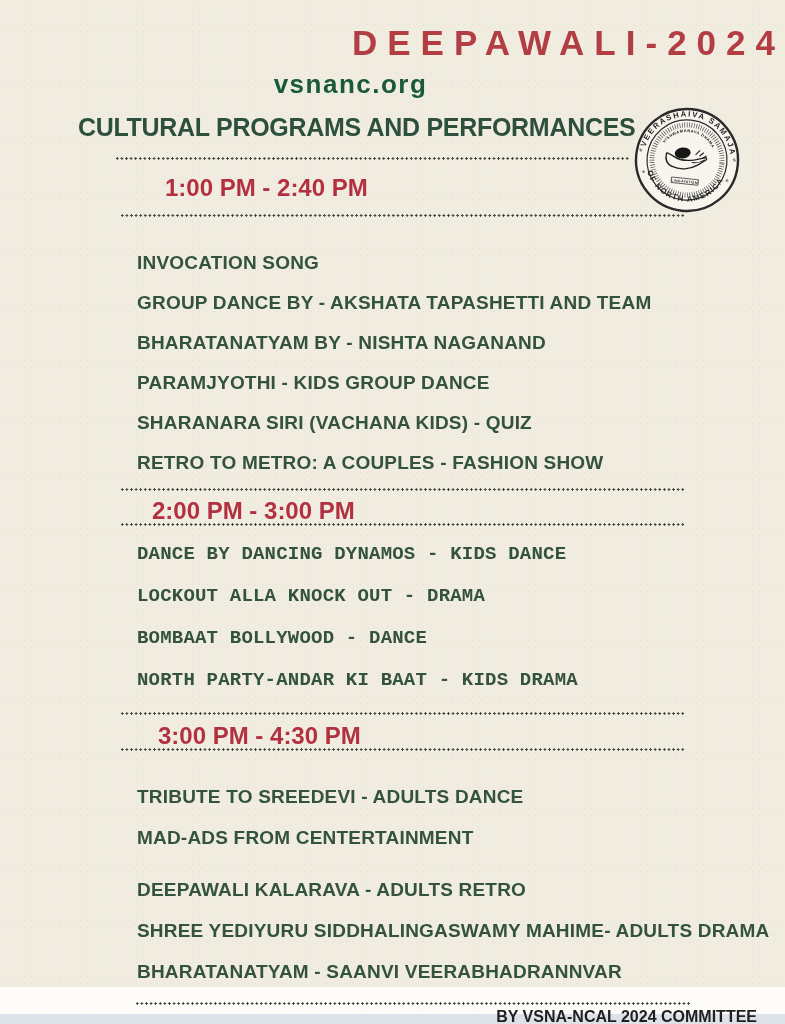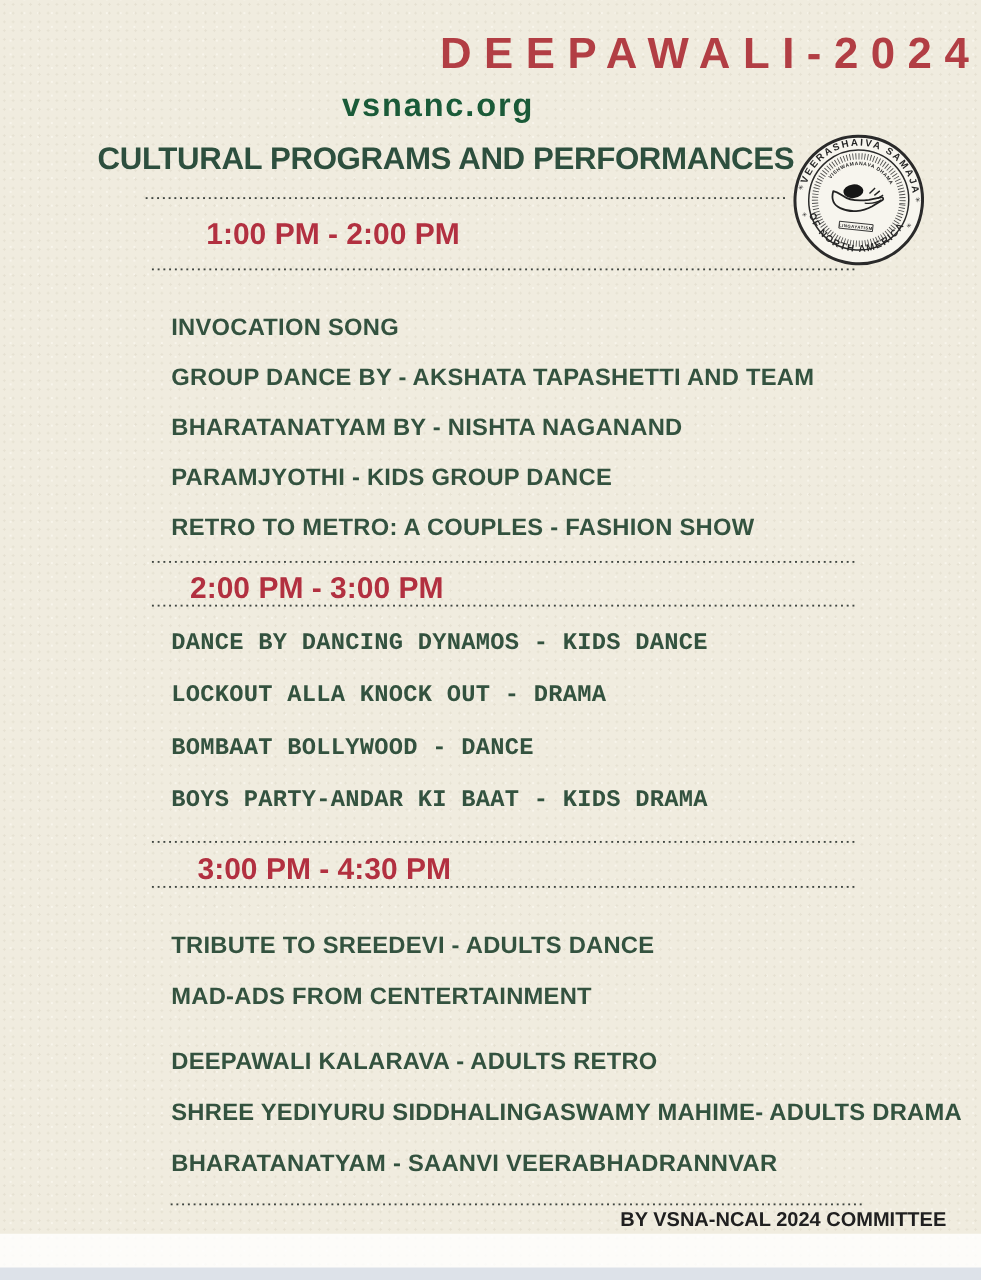--- a/index.html
+++ b/index.html
@@ -125,40 +125,41 @@
   </svg>
 
   <div class="content">
     <div class="title">DEEPAWALI-2024</div>
     <div class="site">vsnanc.org</div>
     <div class="subtitle">CULTURAL PROGRAMS AND PERFORMANCES</div>
     <div class="dotline dl-top"></div>
 
     <div id="sections">
   <section class="section">
-    <h2 class="sec-head">1:00 PM - 2:00 PM</h2>
+    <h2 class="sec-head">1:00 PM - 2:40 PM</h2>
     <div class="dotline dl-under"></div>
     <ul class="items">
             <li>INVOCATION SONG</li>
             <li>GROUP DANCE BY - AKSHATA TAPASHETTI AND TEAM</li>
             <li>BHARATANATYAM BY - NISHTA NAGANAND</li>
             <li>PARAMJYOTHI - KIDS GROUP DANCE</li>
+            <li>SHARANARA SIRI (VACHANA KIDS) - QUIZ</li>
             <li>RETRO TO METRO: A COUPLES - FASHION SHOW</li>
           </ul>
     <div class="dotline dl-after"></div>
   </section>
 
   <section class="section">
     <h2 class="sec-head">2:00 PM - 3:00 PM</h2>
     <div class="dotline dl-under"></div>
     <ul class="items">
             <li>DANCE BY DANCING DYNAMOS - KIDS DANCE</li>
             <li>LOCKOUT ALLA KNOCK OUT - DRAMA</li>
             <li>BOMBAAT BOLLYWOOD - DANCE</li>
-            <li>BOYS PARTY-ANDAR KI BAAT - KIDS DRAMA</li>
+            <li>NORTH PARTY-ANDAR KI BAAT - KIDS DRAMA</li>
           </ul>
     <div class="dotline dl-after"></div>
   </section>
 
   <section class="section">
     <h2 class="sec-head">3:00 PM - 4:30 PM</h2>
     <div class="dotline dl-under"></div>
     <ul class="items">
             <li>TRIBUTE TO SREEDEVI - ADULTS DANCE</li>
             <li>MAD-ADS FROM CENTERTAINMENT</li>

